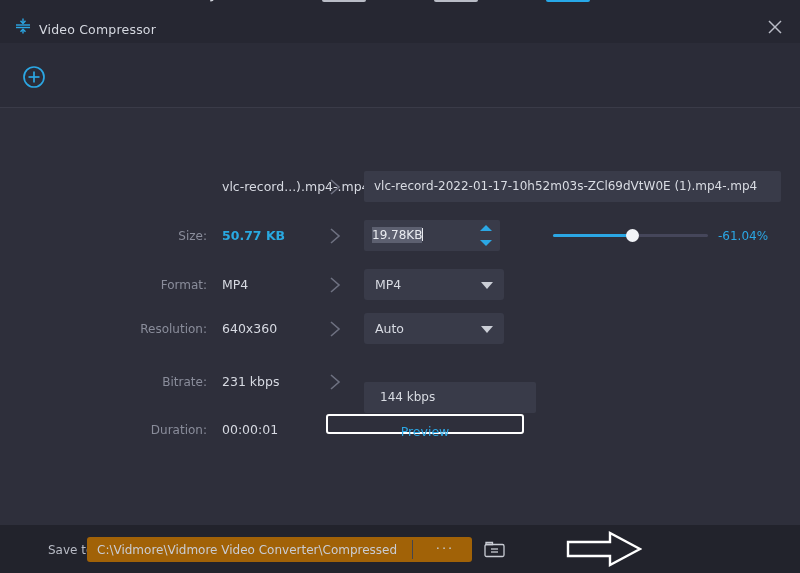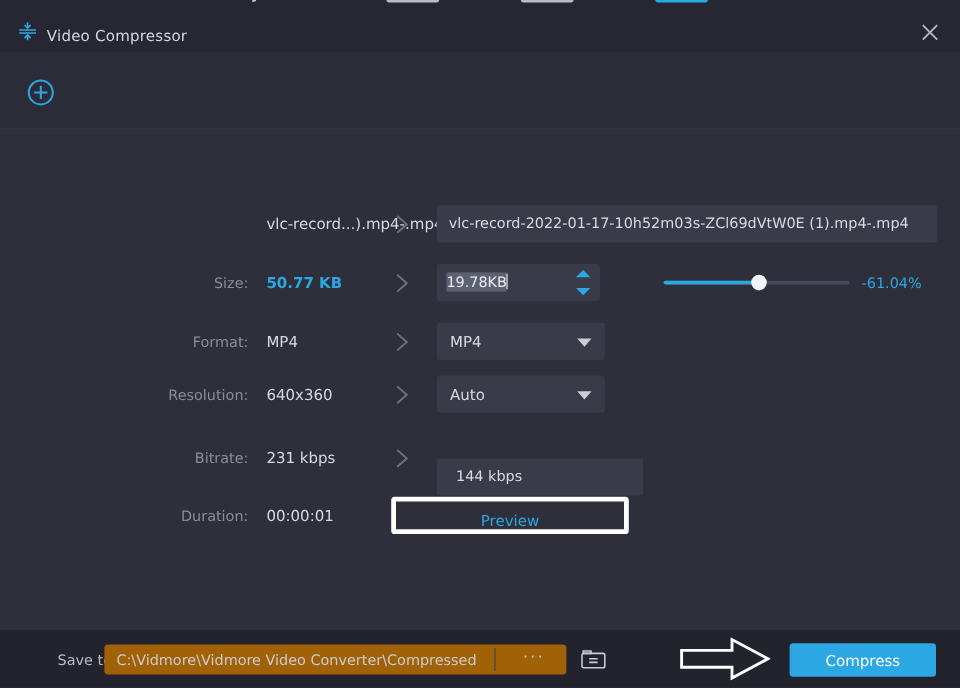--- a/index.html
+++ b/index.html
@@ -254,24 +254,24 @@
   .bitbox {
     left: 364px; top: 16px;
     width: 172px; height: 31px;
     line-height: 31px;
     padding-left: 16px;
   }
 
   .preview-btn {
     position: absolute;
     left: 326px; top: 0;
-    width: 198px; height: 31px;
+    width: 198px; height: 20px;
     box-sizing: border-box;
     background: transparent;
-    border: 4px solid #ffffff;
+    border: 2px solid #ffffff;
     border-radius: 3px;
     color: #2ba7e4;
     font-family: inherit;
     font-size: 12.5px;
     cursor: pointer;
     text-align: center;
     line-height: 29px;
   }
 
   
@@ -478,21 +478,20 @@
       <div class="path-dots">···</div>
     </div>
     <div class="folder-btn">
       <svg width="26" height="22" viewBox="0 0 26 22">
         <path d="M4 4.5 H10.5 V6.5 H4 Z" fill="none" stroke="#c9ccd4" stroke-width="1.3"></path>
         <rect x="3" y="6.5" width="19" height="12" rx="1.5" fill="none" stroke="#c9ccd4" stroke-width="1.3"></rect>
         <line x1="9" y1="11" x2="16" y2="11" stroke="#c9ccd4" stroke-width="1.3"></line>
         <line x1="9" y1="14" x2="16" y2="14" stroke="#c9ccd4" stroke-width="1.3"></line>
       </svg>
     </div>
-    <button class="compress-btn">Compress</button>
   </div>
 
   <div class="anno-arrow">
     <svg width="76" height="36" viewBox="0 0 76 36">
       <path d="M2 11 H44 V2 L74 18 L44 34 V25 H2 Z" fill="none" stroke="#ffffff" stroke-width="2.4" stroke-linejoin="miter"></path>
     </svg>
   </div>
 
 </div>
 

